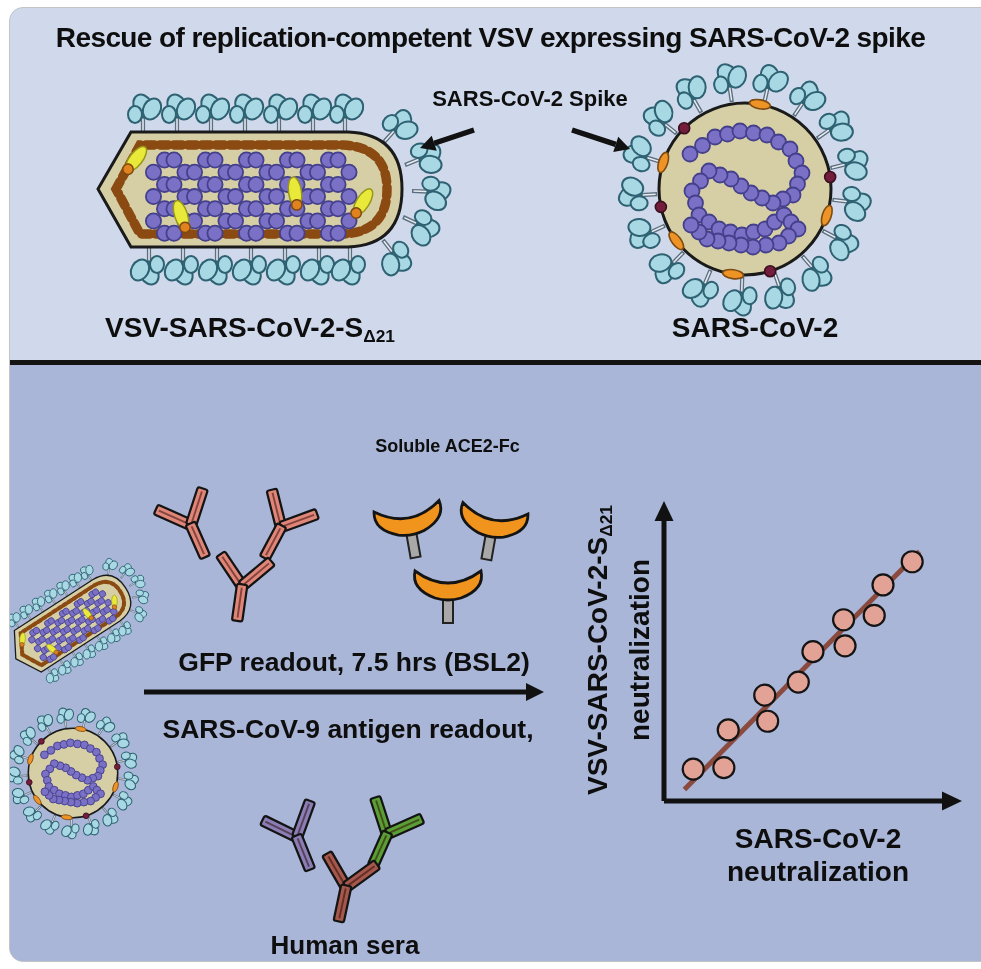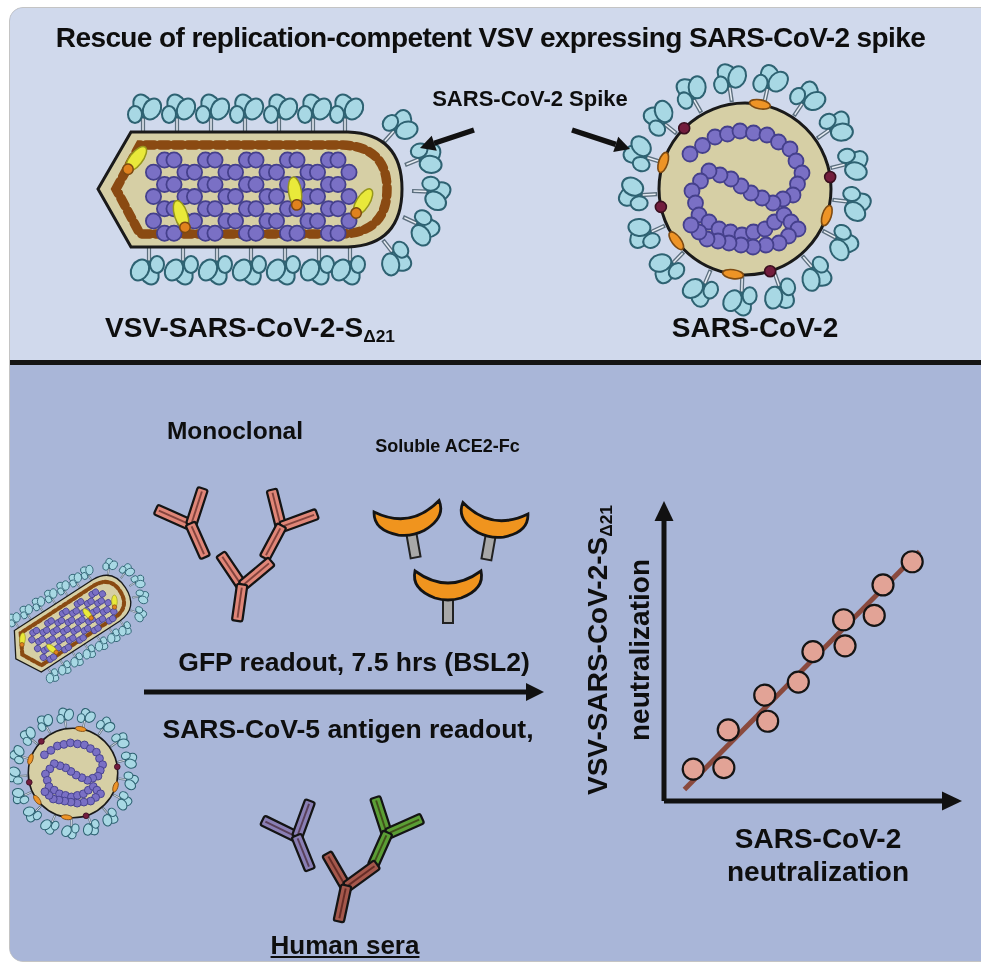--- a/index.html
+++ b/index.html
@@ -13,21 +13,21 @@
   svg.scene{position:absolute;left:-9px;top:-7px;width:981px;height:969px;}
   .t{position:absolute;font-weight:bold;color:#0e0e0e;text-align:center;line-height:1.15;}
   .title{left:20px;top:22px;width:941px;font-size:28px;letter-spacing:-0.6px;}
   .spikeLabel{left:400px;top:86px;width:260px;font-size:22px;text-align:center;}
   .vsvLabel{left:55px;top:312px;width:390px;font-size:28px;}
   .sarsLabel{left:630px;top:312px;width:250px;font-size:28px;}
   .monoLabel{left:130px;top:416px;width:210px;font-size:24.5px;line-height:30px;}
   .ace2Label{left:325px;top:436px;width:245px;font-size:18px;}
   .gfpLabel{left:134px;top:647px;width:440px;font-size:26.5px;}
   .antigenLabel{left:108px;top:713px;width:480px;font-size:26.5px;line-height:32px;}
-  .seraLabel{left:235px;top:931px;width:220px;font-size:26px;text-decoration:underline;}
+  .seraLabel{left:235px;top:931px;width:220px;font-size:26px;}
   .xAxisLabel{left:698px;top:822px;width:240px;font-size:28px;line-height:33px;}
   .yAxisLabel{left:447px;top:614px;width:340px;height:72px;font-size:28px;line-height:34px;
               transform:rotate(-90deg);}
   sub.sb{font-size:0.62em;vertical-align:-0.28em;letter-spacing:0;}
 </style>
 </head>
 <body>
 
 <div class="page">
   <div class="figure">
@@ -1005,29 +1005,28 @@
 
   <div class="t title">Rescue of replication-competent VSV expressing SARS-CoV-2 spike</div>
 
   <div class="t spikeLabel">SARS-CoV-2 Spike</div>
 
   <div class="t vsvLabel"><span>VSV-SARS-CoV-2-S</span><sub class="sb">Δ21</sub></div>
 
   <div class="t sarsLabel">SARS-CoV-2</div>
 
   <div class="t monoLabel">
-    <div>Monoclonal</div>
   </div>
 
   <div class="t ace2Label">Soluble ACE2-Fc</div>
 
   <div class="t gfpLabel">GFP readout, 7.5 hrs (BSL2)</div>
 
   <div class="t antigenLabel">
-    <div>SARS-CoV-5 antigen readout,</div>
+    <div>SARS-CoV-9 antigen readout,</div>
   </div>
 
   <div class="t seraLabel">Human sera</div>
 
   <div class="t xAxisLabel">
     <div>SARS-CoV-2</div>
     <div>neutralization</div>
   </div>
 
   <div class="t yAxisLabel">

